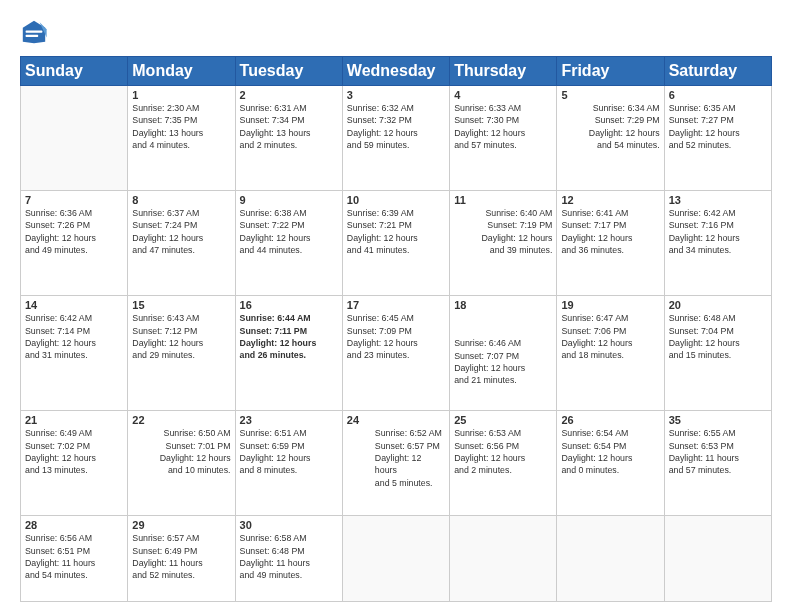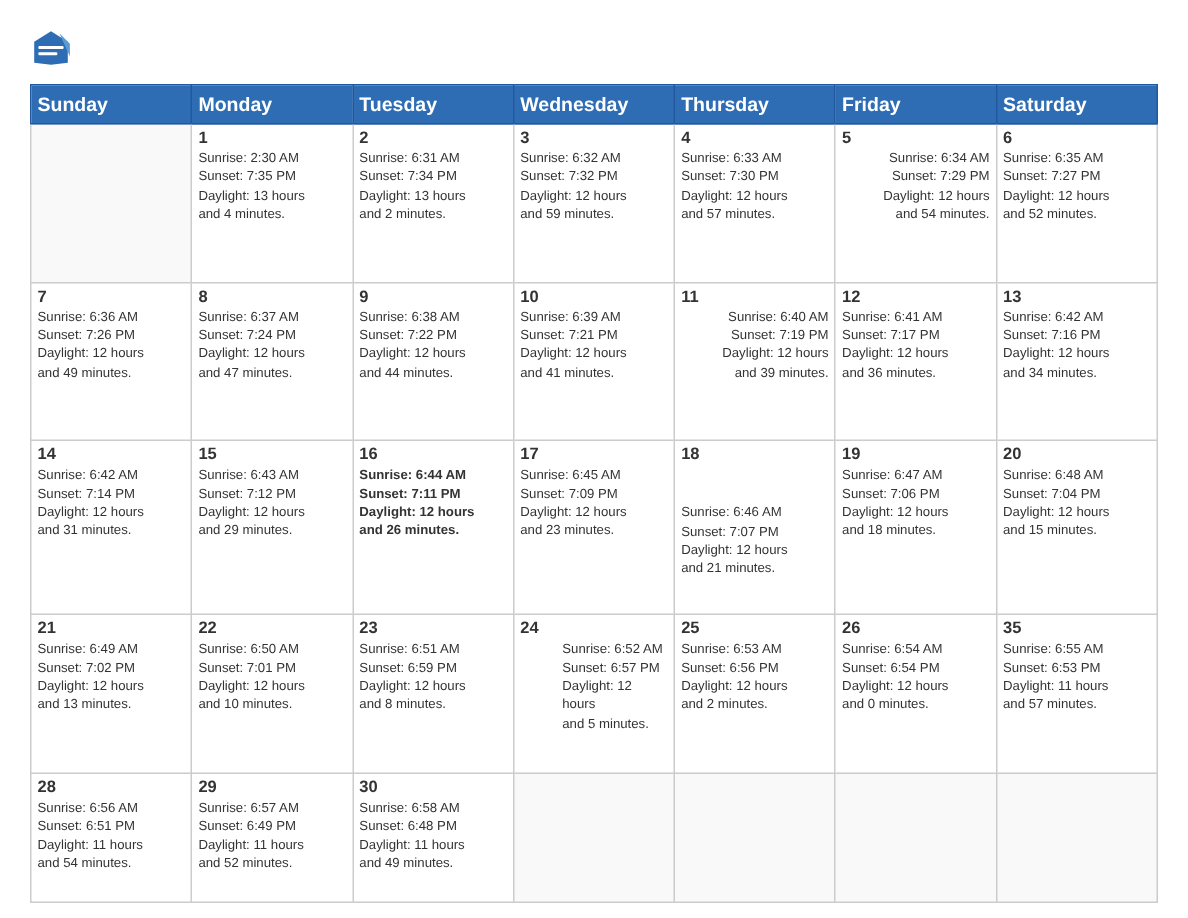--- a/index.html
+++ b/index.html
@@ -63,21 +63,21 @@
     .calendar {
       flex: 1;
       border: 1px solid #ccc;
       border-collapse: collapse;
       width: 100%;
       table-layout: fixed;
     }
     .calendar th {
       background: #2e6db4;
       color: #fff;
-      font-size: 13px;
+      font-size: 16px;
       font-weight: bold;
       padding: 5px 4px;
       border: 1px solid #2258a0;
       text-align: left;
     }
     .calendar td {
       border: 1px solid #ccc;
       vertical-align: top;
       padding: 3px 4px 3px 4px;
       font-size: 9px;
@@ -290,21 +290,21 @@
         <tr>
           <td>
             <span class="day-num">21</span>
             <div class="day-info" style="white-space: pre-line;">Sunrise: 6:49 AM
 Sunset: 7:02 PM
 Daylight: 12 hours
 and 13 minutes.</div>
           </td>
           <td>
             <span class="day-num">22</span>
-            <div class="day-info" style="white-space: pre-line;">Sunrise: 6:50 AM
+            <div class="day-info" style="white-space: pre-line; text-align: right;">Sunrise: 6:50 AM
 Sunset: 7:01 PM
 Daylight: 12 hours
 and 10 minutes.</div>
           </td>
           <td>
             <span class="day-num">23</span>
             <div class="day-info" style="white-space: pre-line;">Sunrise: 6:51 AM
 Sunset: 6:59 PM
 Daylight: 12 hours
 and 8 minutes.</div>

